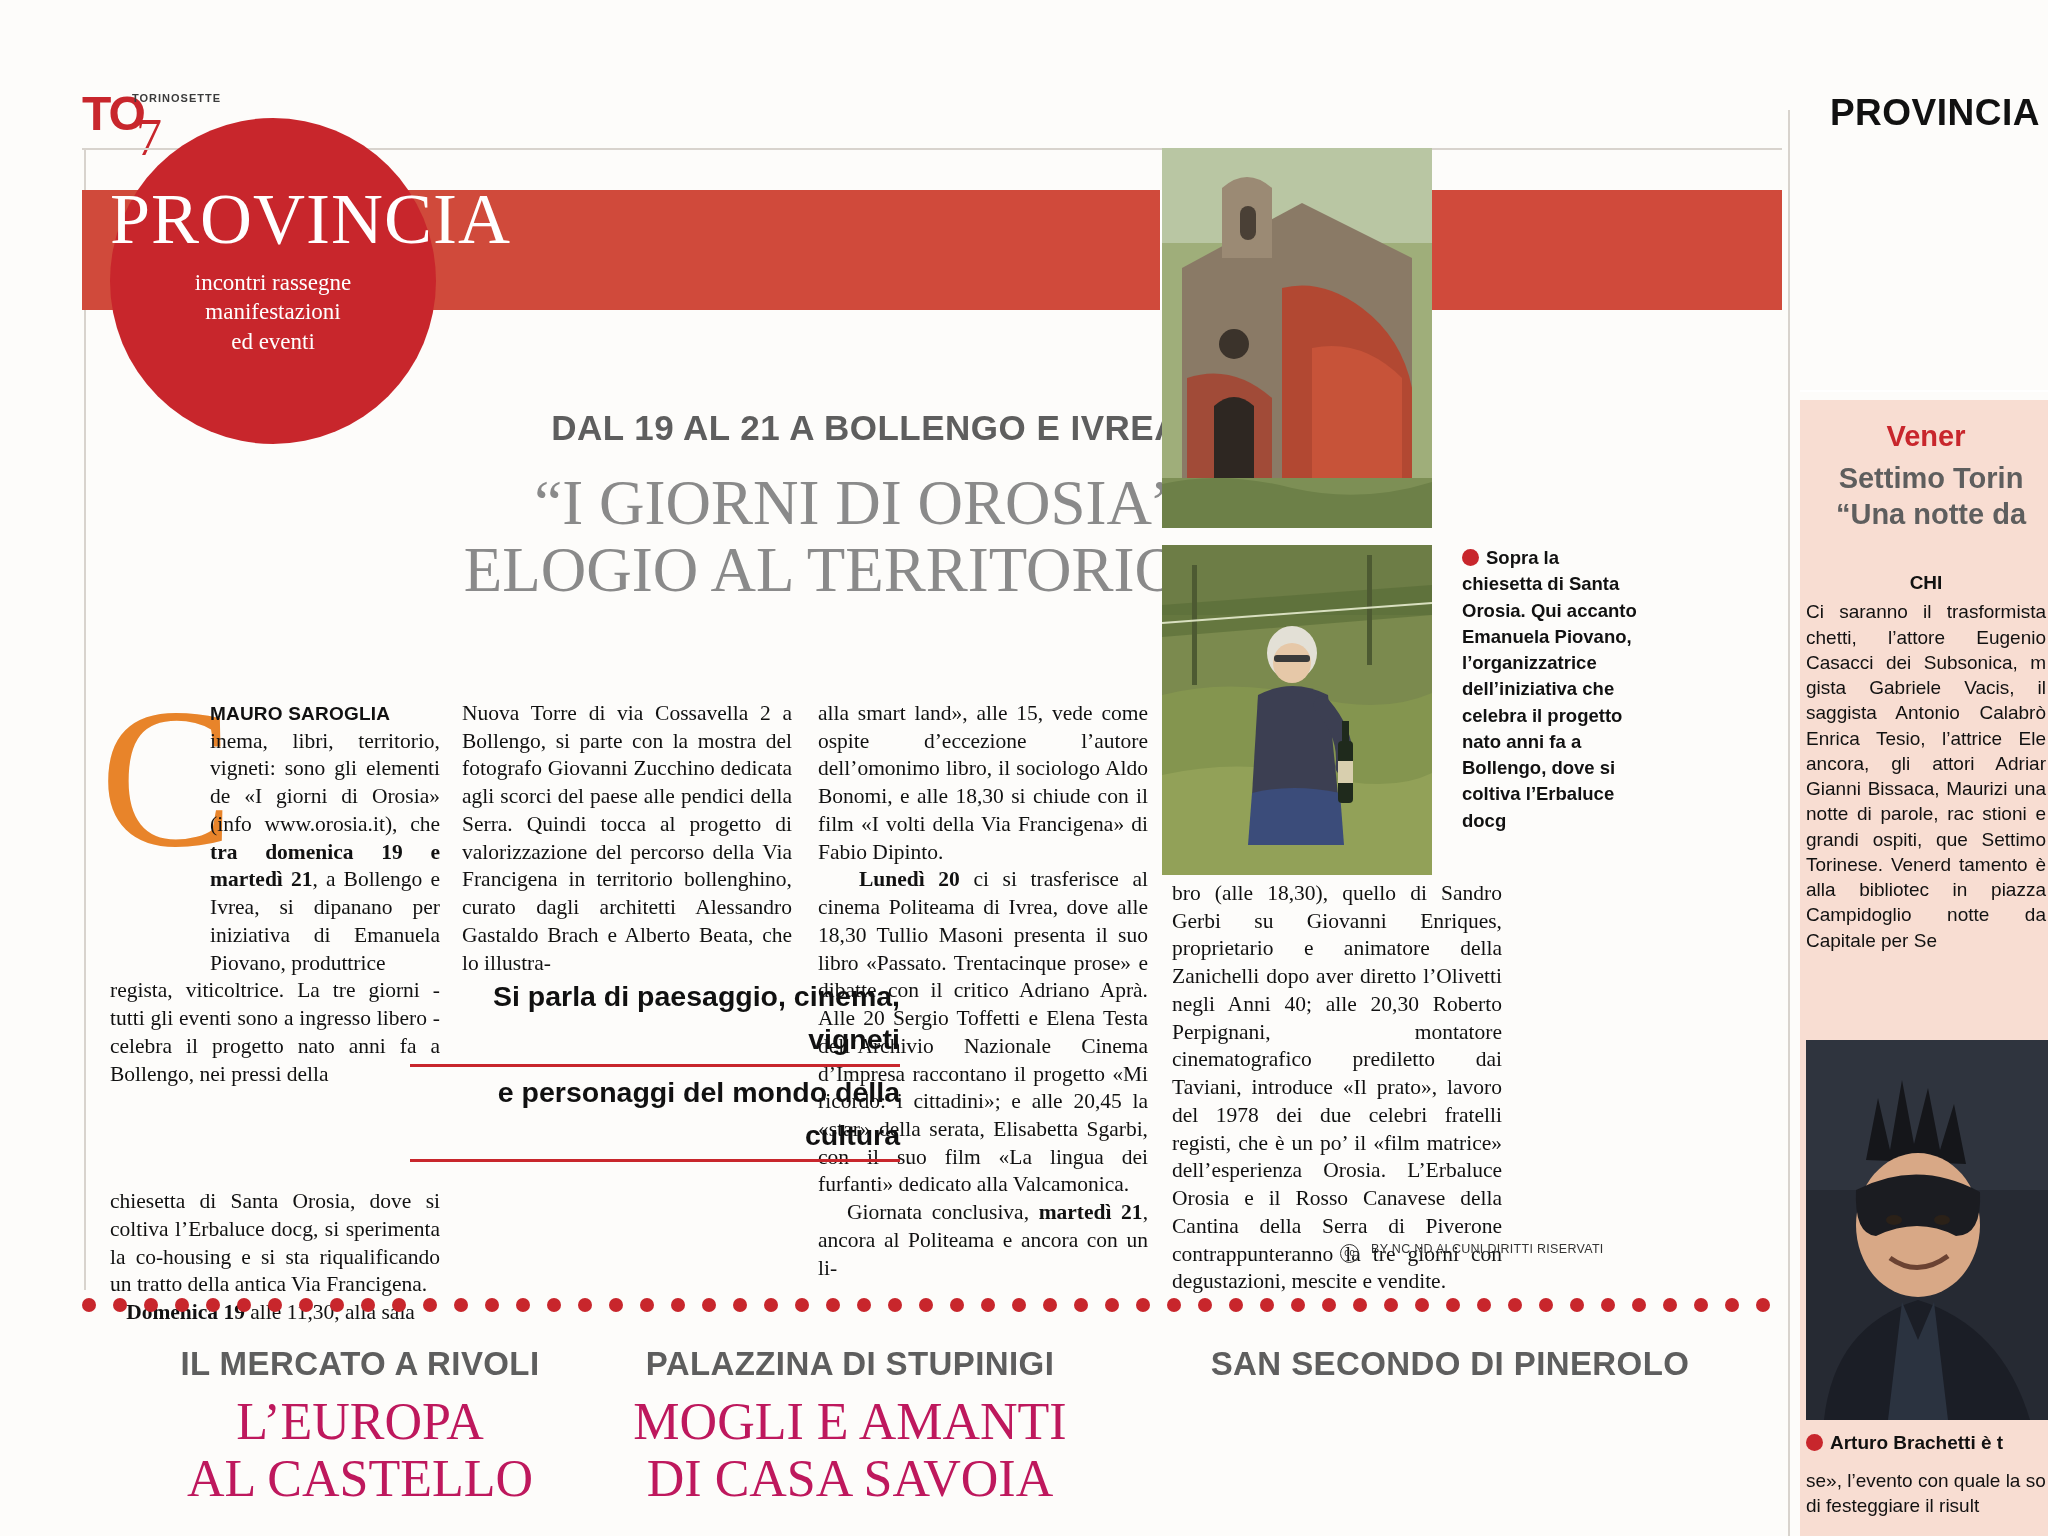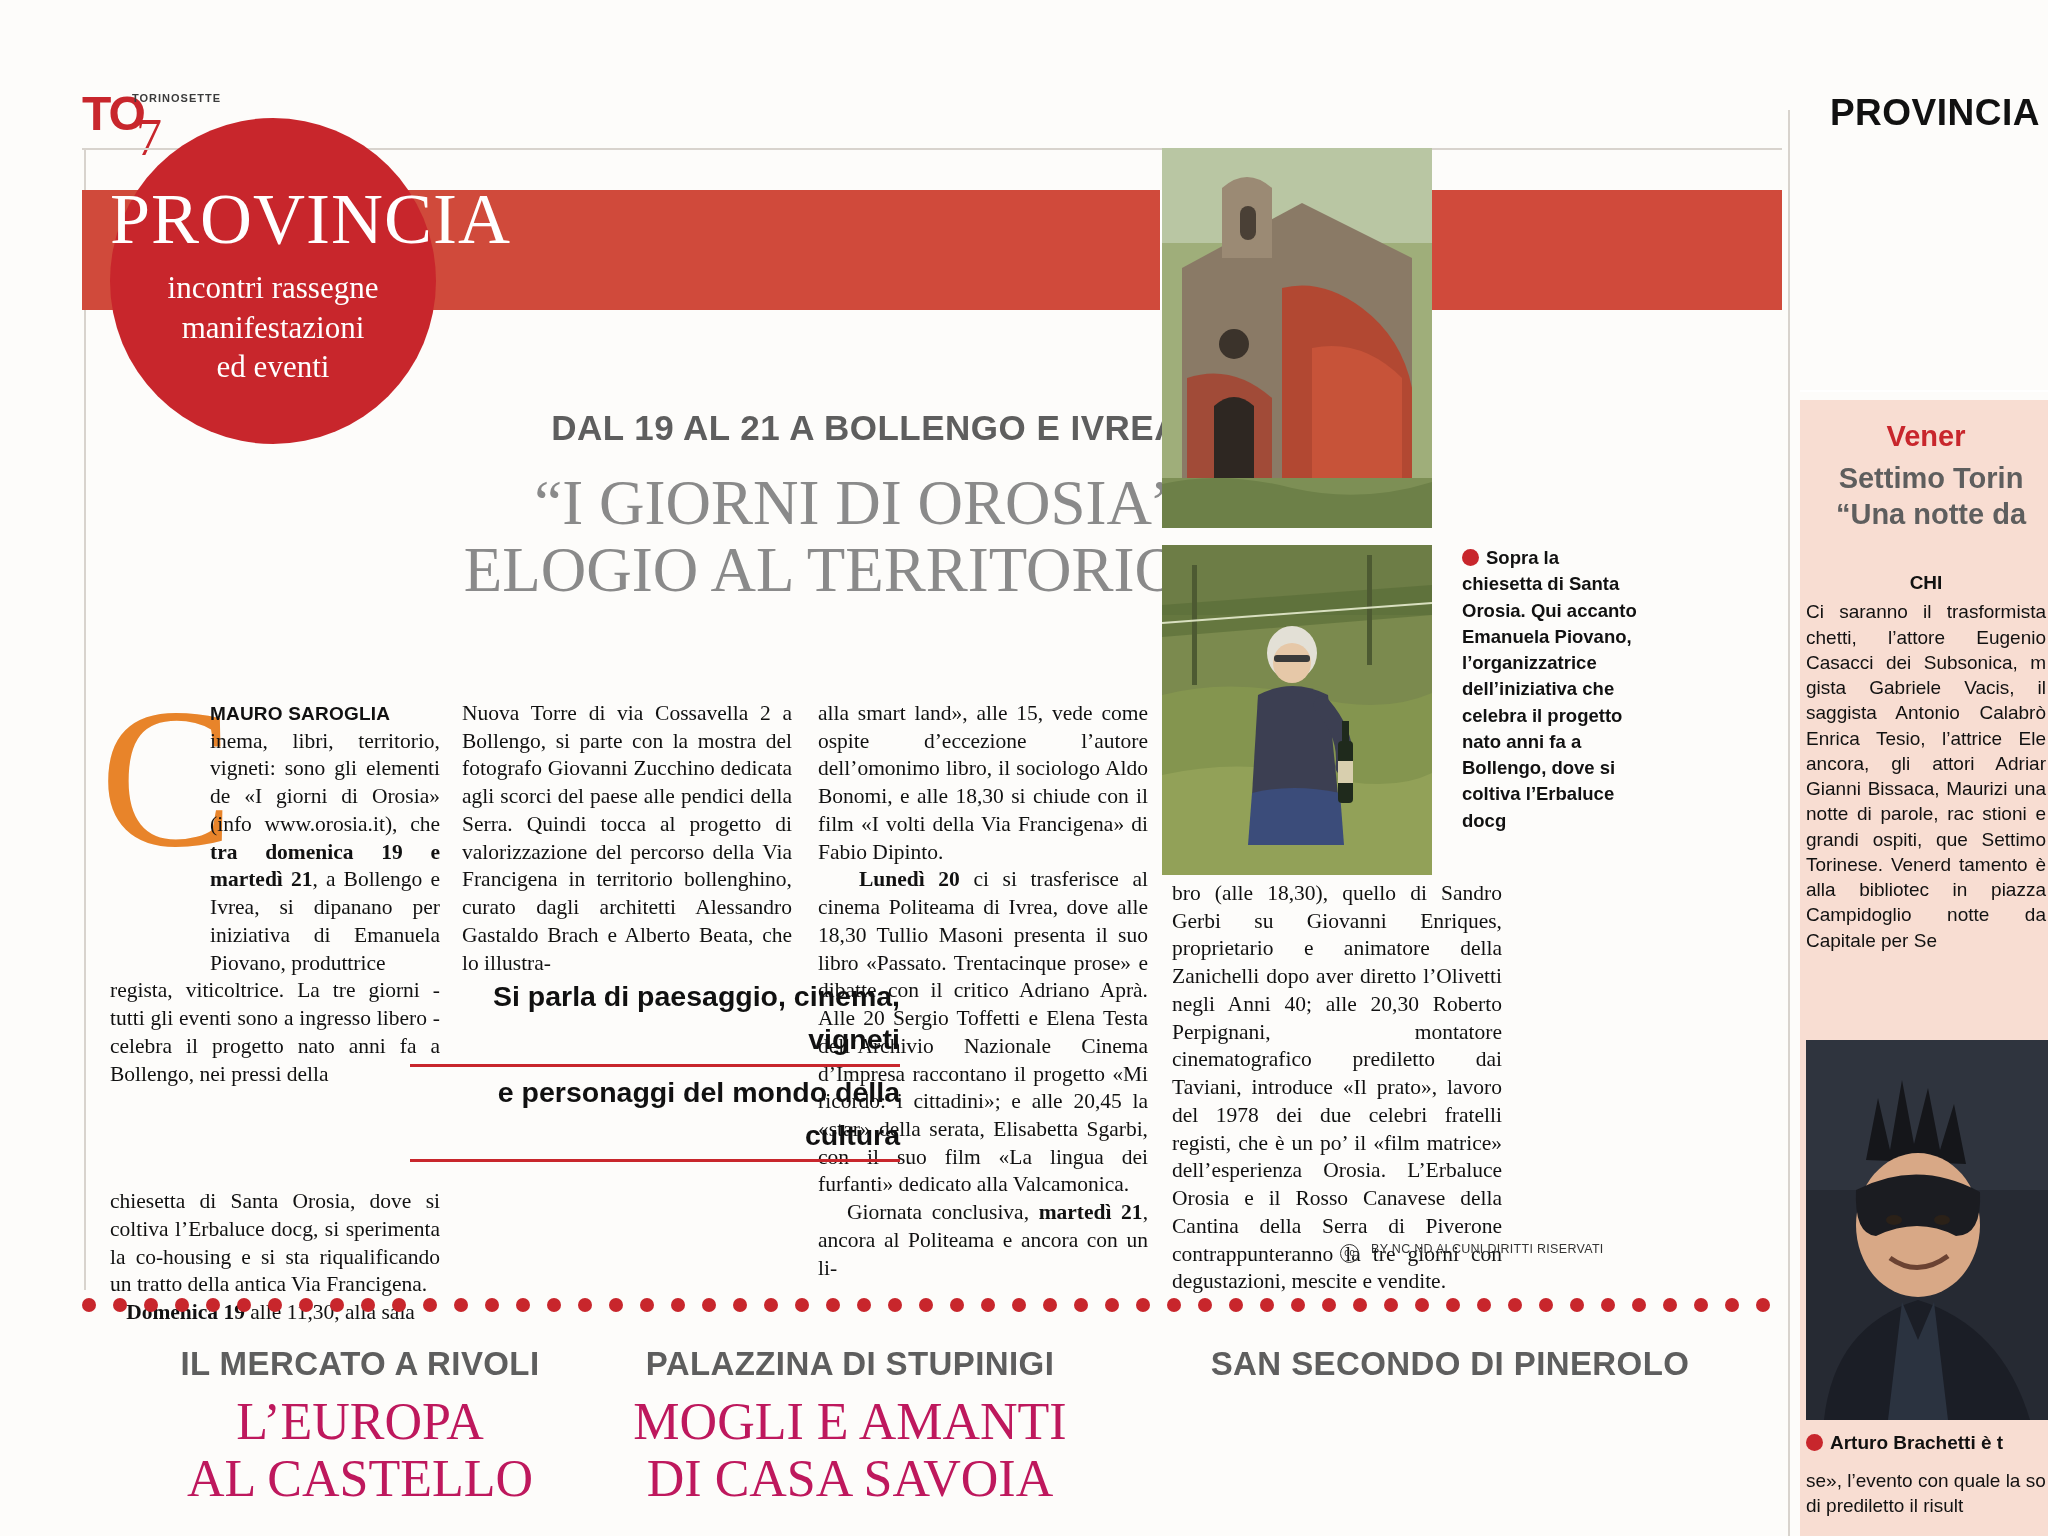--- a/index.html
+++ b/index.html
@@ -51,21 +51,21 @@
     color:#fff;text-align:center;
   }
   .provincia-word{
     position:absolute;left:0;top:60px;width:100%;
     font-family:"Liberation Serif", serif;
     font-size:72px;letter-spacing:1px;
   }
   .provincia-lines{
     position:absolute;left:0;top:150px;width:100%;
     font-family:"Liberation Serif", serif;
-    font-size:31px;line-height:1.28;
+    font-size:23px;line-height:1.28;
   }
   
   .kicker{
     position:absolute;left:460px;top:408px;width:720px;
     text-align:right;
     font-family:"Liberation Sans", sans-serif;
     font-weight:bold;font-size:35px;color:#5e5e5e;letter-spacing:0.5px;
   }
   .headline{
     position:absolute;left:240px;top:470px;width:940px;
@@ -409,13 +409,13 @@
     <ellipse cx="136" cy="180" rx="8" ry="5" fill="#2b2118"></ellipse>
     <path d="M84 218 Q112 238 142 216" stroke="#6b4232" stroke-width="5" fill="none"></path>
 
     <path d="M18 380 Q28 286 112 260 Q196 286 224 380 Z" fill="#1b1e26"></path>
     <path d="M96 262 L112 300 L128 262 L142 380 L82 380 Z" fill="#2b3340"></path>
   </svg>
 </div>
 <div class="sb-cap">
   <span class="cap-dot"></span><span>Arturo Brachetti è t</span>
 </div>
-<div class="sb-cap2">se», l’evento con quale la so di prediletto il risult</div>
+<div class="sb-cap2">se», l’evento con quale la so di festeggiare il risult</div>
 
 </body></html>

